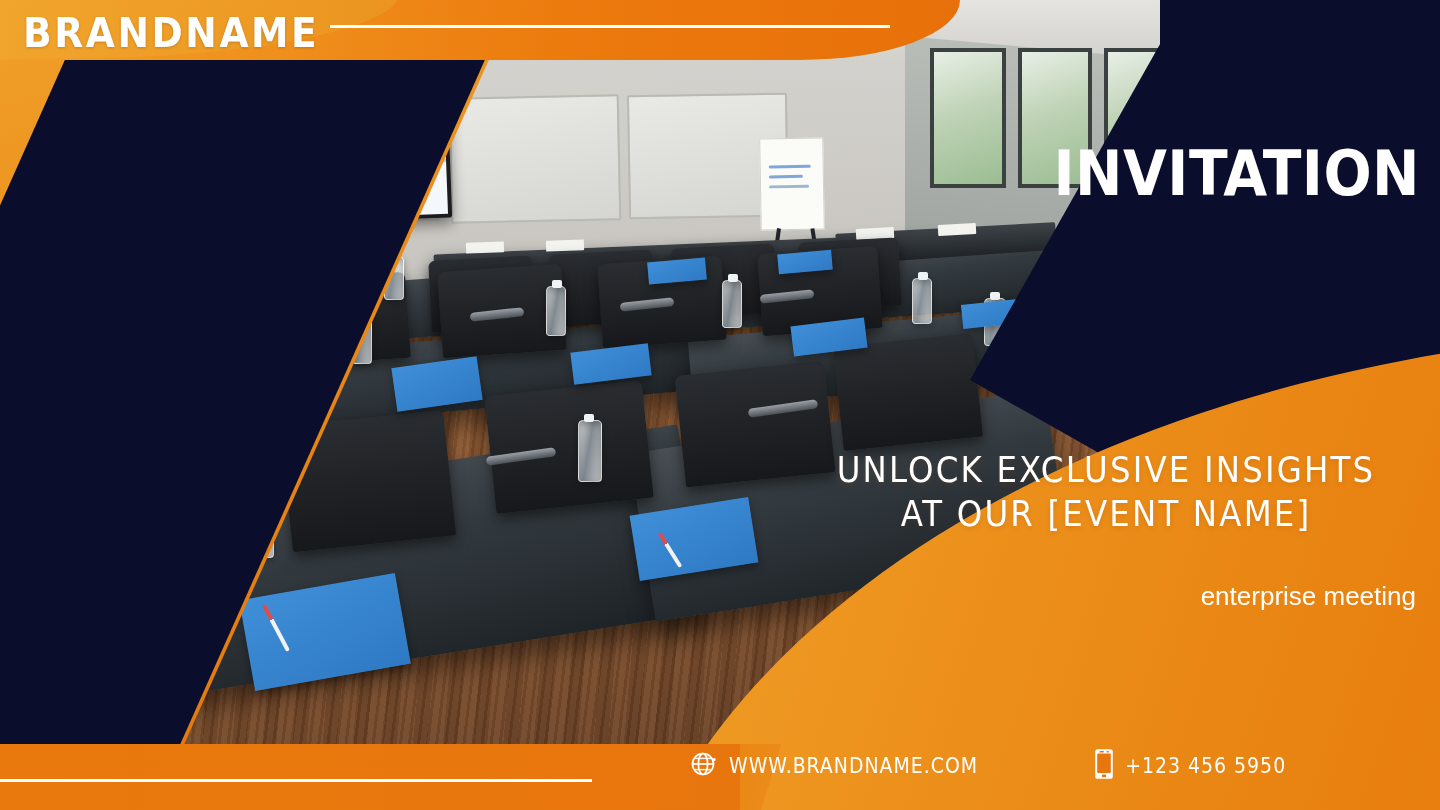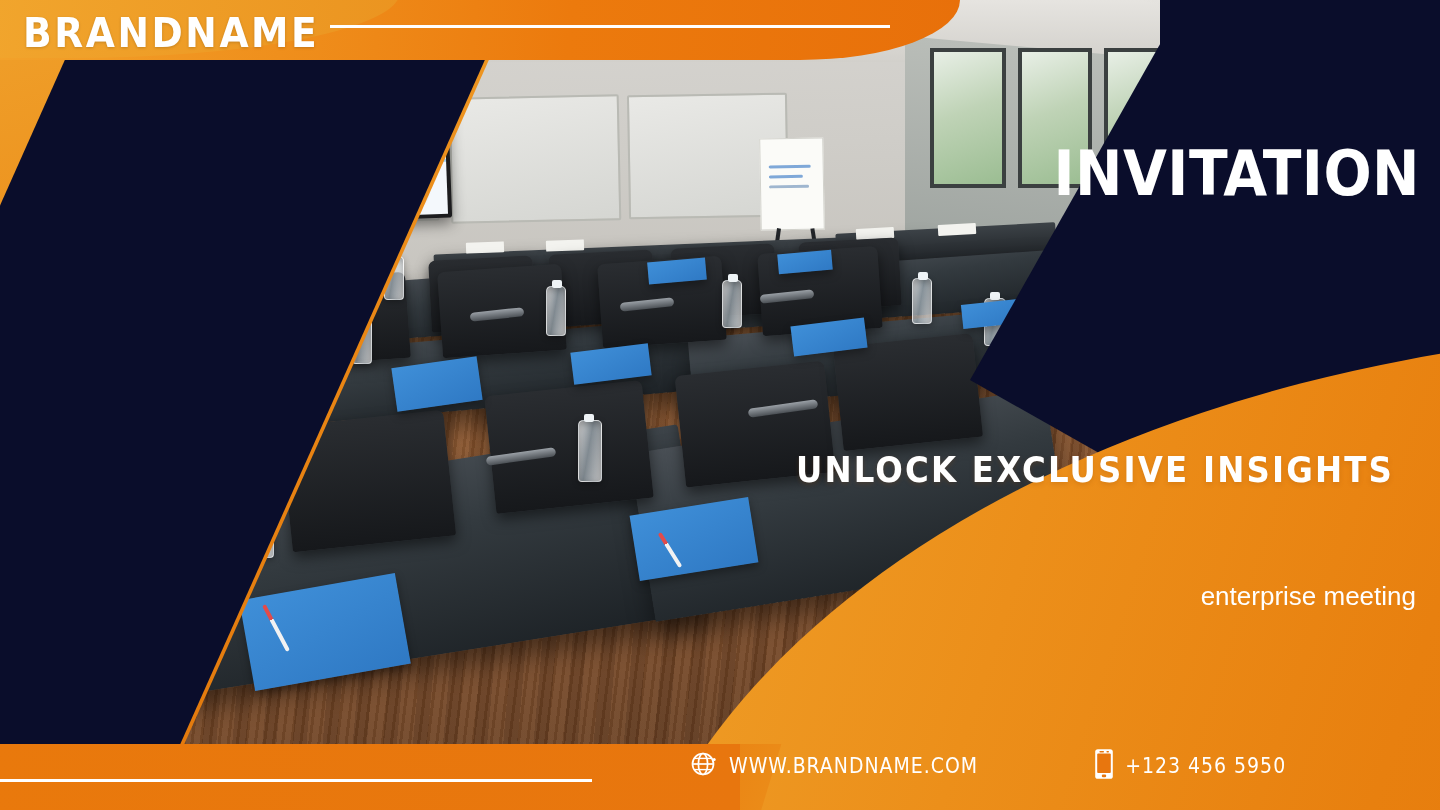--- a/index.html
+++ b/index.html
@@ -234,22 +234,22 @@
     width:600px; text-align:right; color:#ffffff;
     font-size:63px; line-height:0.94; font-weight:700;
     letter-spacing:0.5px;
     font-family:"DejaVu Sans Condensed","Liberation Sans",sans-serif;
     font-stretch:condensed;
   }
   .title .l2 { display:block; }
 
   .headline {
     position:absolute; right:24px; top:448px; width:620px;
-    text-align:left; color:#ffffff;
-    font-size:36px; line-height:1.22; font-weight:700;
+    text-align:center; color:#ffffff;
+    font-size:36px; line-height:1.22; font-weight:400;
     letter-spacing:2.2px;
     font-family:"DejaVu Sans Condensed","Liberation Sans",sans-serif;
     font-stretch:condensed;
     text-shadow:0 2px 5px rgba(140,70,0,.22);
   }
   .headline .l2 { display:block; }
 
   .subtitle {
     position:absolute; right:24px; top:580px; width:640px;
     text-align:right; color:#ffffff;
@@ -436,20 +436,21 @@
   <div class="ov ov-bottom-line"></div>
 
   <div class="brand">BRANDNAME</div>
 
   <div class="title">
     <span class="l2">INVITATION</span>
   </div>
 
   <div class="headline">
     <span class="l1">UNLOCK EXCLUSIVE INSIGHTS</span>
+    <span class="l2">AT OUR  [EVENT NAME]</span>
   </div>
 
   <div class="subtitle">
     <span class="l2">enterprise meeting</span>
   </div>
 
   <div class="contacts">
 
     <div class="contact">
       <span class="ico">

